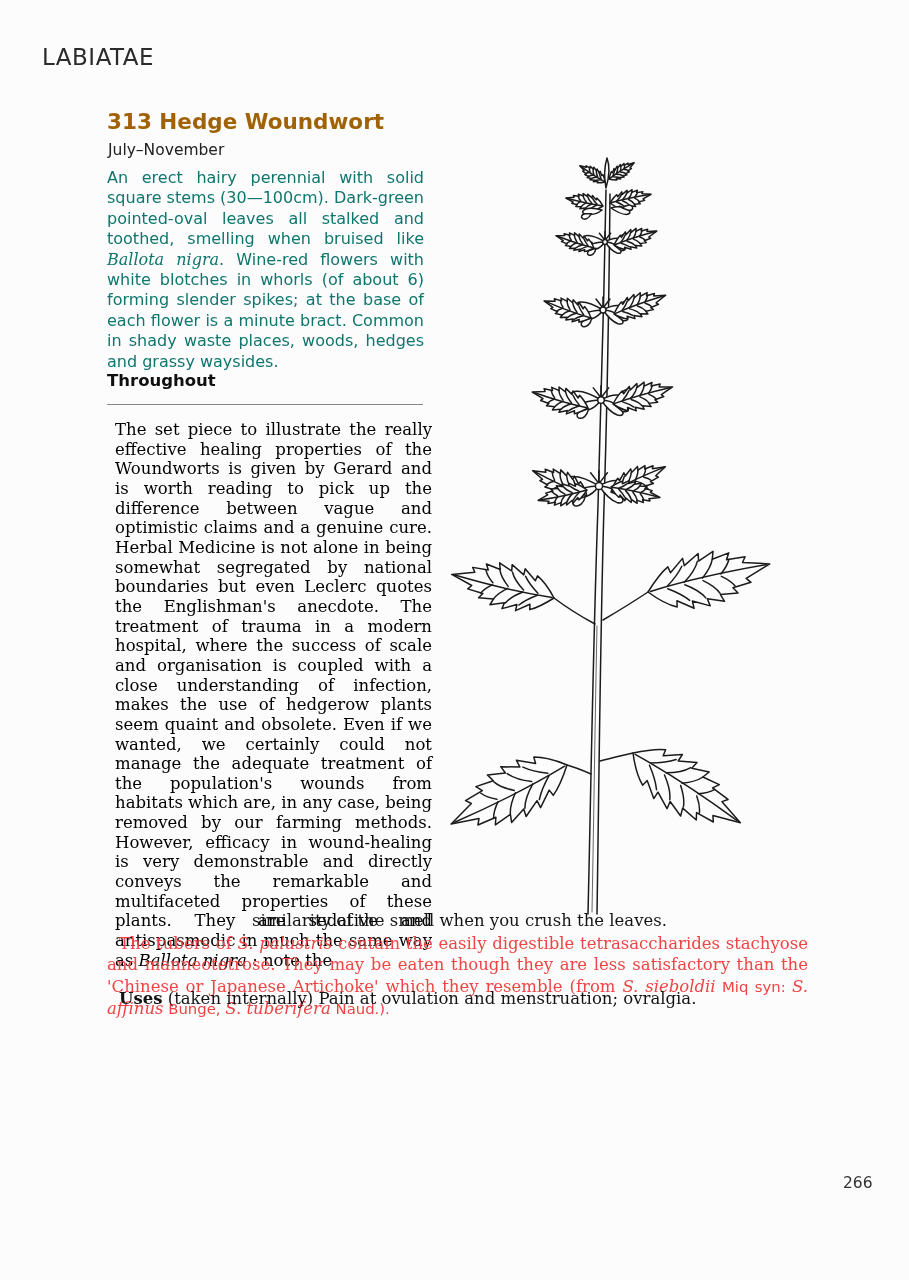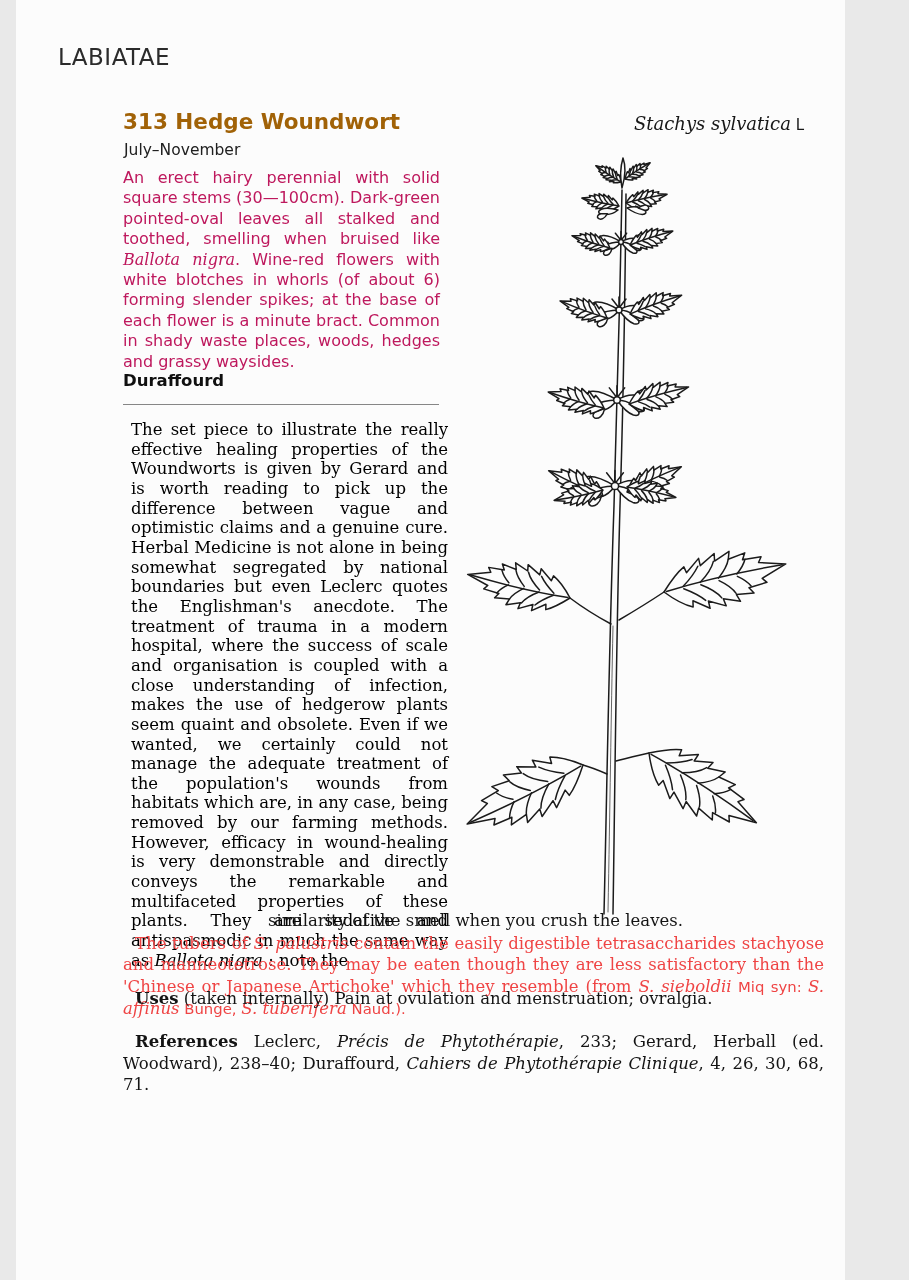--- a/index.html
+++ b/index.html
@@ -1,29 +1,29 @@
 <!DOCTYPE html>
 <html><head>
 <meta charset="utf-8">
 <style>
   html,body{margin:0;padding:0;background:#e9e9e9;}
-  .page{position:relative;width:829px;height:1280px;background:#fcfcfc;overflow:hidden;
-        font-family:"DejaVu Serif",serif;color:#1b1b1b;margin-left:16px;}
+  .page{position:relative;width:909px;height:1280px;background:#fcfcfc;overflow:hidden;
+        font-family:"DejaVu Serif",serif;color:#1b1b1b;}
   .it{font-style:italic;}
   .bd{font-weight:700;}
   .sans{font-family:"DejaVu Sans",sans-serif;font-size:0.9em;font-style:normal;}
   .family{position:absolute;left:42px;top:44px;font:400 23px/1.2 "DejaVu Sans",sans-serif;
           color:#2b2b2b;letter-spacing:.5px;}
   .title{position:absolute;left:107px;top:109px;font:700 21.5px/1.2 "DejaVu Sans",sans-serif;color:#a16207;}
   .latin{position:absolute;left:470px;top:113px;width:318px;text-align:right;
          font:400 18px/1.2 "DejaVu Serif",serif;color:#171717;}
   .latin .sans{font-size:15px;}
   .season{position:absolute;left:108px;top:141px;font:400 15.5px/1.2 "DejaVu Sans",sans-serif;color:#202020;}
   .desc{position:absolute;left:107px;top:168px;width:317px;text-align:justify;
-        font:400 16px/20.4px "DejaVu Sans",sans-serif;color:#be185d;}
+        font:400 16px/20.4px "DejaVu Sans",sans-serif;color:#0f766e;}
   .desc .it{font-family:"DejaVu Serif",serif;}
   .distribution{position:absolute;left:107px;top:371px;font:700 16.5px/1.2 "DejaVu Sans",sans-serif;color:#101010;}
   .rule{position:absolute;left:107px;top:404px;width:316px;height:1px;background:#868686;}
   .article{position:absolute;left:115px;top:420px;width:317px;text-align:justify;
            font:400 16.5px/19.65px "DejaVu Serif",serif;color:#000000;}
   .article-overflow{position:absolute;left:107px;top:911px;width:560px;
            font:400 16.5px/20px "DejaVu Serif",serif;color:#141414;white-space:nowrap;text-align:right;}
   .tubers{position:absolute;left:107px;top:933px;width:701px;text-align:justify;text-indent:12px;
            font:400 16.5px/21.3px "DejaVu Serif",serif;color:#ef4444;}
   .uses{position:absolute;left:107px;top:988px;width:701px;text-indent:12px;
@@ -35,39 +35,37 @@
 </style>
 </head>
 <body>
 
 <div class="page">
 
   <div class="family">LABIATAE</div>
 
   <div class="title">313 Hedge Woundwort</div>
 
-  <div class="latin"><span class="it">Stachys sylvatica</span><span class="sans"> L</span></div>
 
   <div class="season">July–November</div>
 
   <div class="desc"><span>An erect hairy perennial with solid square stems (30—100cm). Dark-green pointed-oval leaves all stalked and toothed, smelling when bruised like </span><span class="it">Ballota nigra</span><span>. Wine-red flowers with white blotches in whorls (of about 6) forming slender spikes; at the base of each flower is a minute bract. Common in shady waste places, woods, hedges and grassy waysides.</span></div>
 
-  <div class="distribution">Duraffourd</div>
+  <div class="distribution">Throughout</div>
 
   <div class="rule"></div>
 
   <div class="article"><span>The set piece to illustrate the really effective healing properties of the Woundworts is given by Gerard and is worth reading to pick up the difference between vague and optimistic claims and a genuine cure. Herbal Medicine is not alone in being somewhat segregated by national boundaries but even Leclerc quotes the Englishman's anecdote. The treatment of trauma in a modern hospital, where the success of scale and organisation is coupled with a close understanding of infection, makes the use of hedgerow plants seem quaint and obsolete. Even if we wanted, we certainly could not manage the adequate treatment of the population's wounds from habitats which are, in any case, being removed by our farming methods. However, efficacy in wound-healing is very demonstrable and directly conveys the remarkable and multifaceted properties of these plants. They are sedative and antispasmodic in much the same way as </span><span class="it">Ballota nigra</span><span> : note the</span></div>
 
   <div class="article-overflow">similarity of the smell when you crush the leaves.</div>
 
   <div class="tubers"><span>The tubers of </span><span class="it">S. palustris</span><span> contain the easily digestible tetrasaccharides stachyose and manneotetrose. They may be eaten though they are less satisfactory than the 'Chinese or Japanese Artichoke' which they resemble (from </span><span class="it">S. sieboldii</span><span class="sans"> Miq syn: </span><span class="it">S. affinus</span><span class="sans"> Bunge, </span><span class="it">S. tuberifera</span><span class="sans"> Naud.).</span></div>
 
   <div class="uses"><span class="bd">Uses</span><span> (taken internally) Pain at ovulation and menstruation; ovralgia.</span></div>
 
-  <div class="refs"><span class="bd">References</span><span> Leclerc, </span><span class="it">Précis de Phytothérapie</span><span>, 233; Gerard, Herball (ed. Woodward), 238–40; Duraffourd, </span><span class="it">Cahiers de Phytothérapie Clinique</span><span>, 4, 26, 30, 68, 71.</span></div>
 
   <div class="pagenum">266</div>
 
   <svg class="illustration" viewBox="0 0 390 772" role="img" aria-label="Botanical line drawing of Stachys sylvatica: tall square stem with whorls of two-lipped flowers in a slender spike and paired pointed-oval toothed leaves">
     <defs>
       <g id="leafShape">
         <path vector-effect="non-scaling-stroke" fill="#fcfcfc" d="M0,0 C6,-6 12,-12 20,-16 L21,-11 L33,-20 L33,-14 L46,-21 L45,-15 L58,-20 L56,-14 L70,-16 L67,-11 L82,-10 L79,-6 L100,0 L79,7 L82,11 L67,12 L70,17 L56,15 L58,21 L45,16 L46,22 L33,15 L33,21 L21,12 L20,17 C12,13 6,7 0,0 Z"></path>
         <path vector-effect="non-scaling-stroke" fill="none" d="M2,0 C30,-2 62,-2 97,0"></path>
         <path vector-effect="non-scaling-stroke" fill="none" d="M16,-1 C22,-5 27,-9 31,-14 M30,-1 C36,-5 41,-9 44,-15 M45,-1 C50,-5 54,-9 56,-14 M60,-1 C64,-4 67,-7 69,-11 M16,1 C22,5 27,9 31,14 M30,1 C36,5 41,9 44,15 M45,1 C50,5 54,9 56,14 M60,1 C64,4 67,7 69,11"></path>
       </g>

